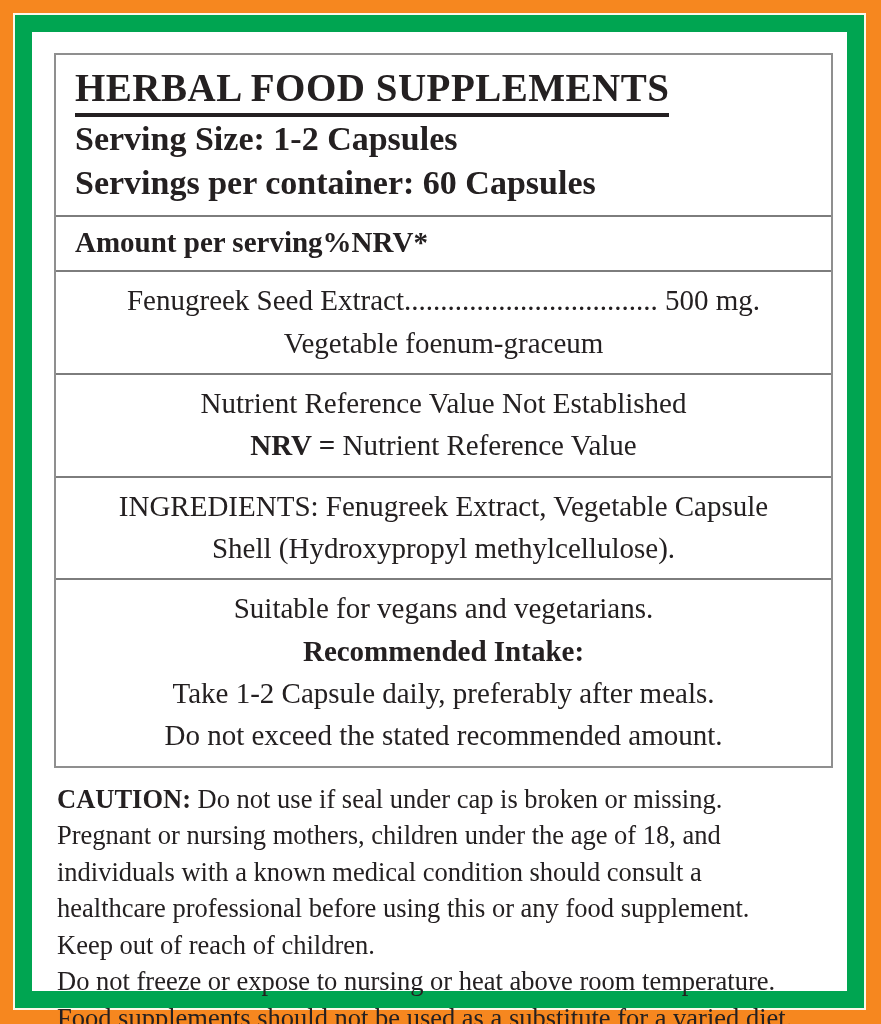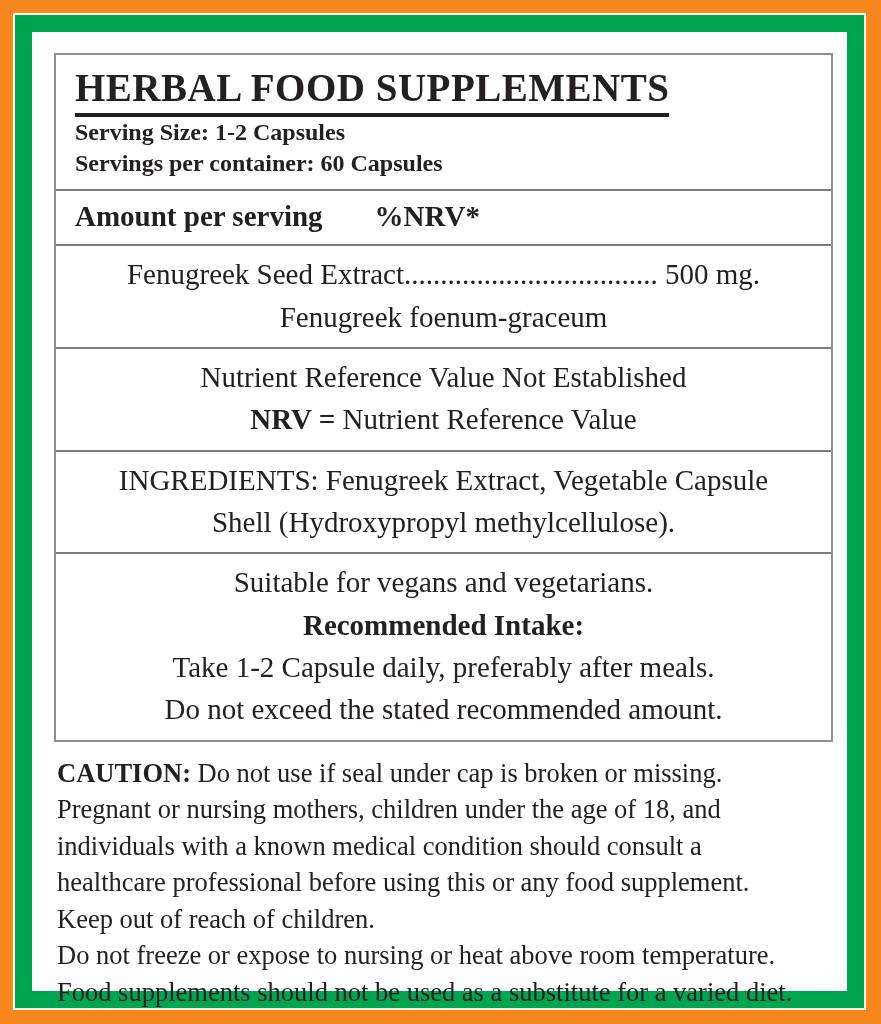--- a/index.html
+++ b/index.html
@@ -50,32 +50,32 @@
   .label-title{
     font-size:39px;
     font-weight:bold;
     letter-spacing:.5px;
     display:inline-block;
     border-bottom:4px solid var(--ink);
     padding-bottom:3px;
     line-height:1.1;
   }
   .serving-line{
-    font-size:24px;
+    font-size:34px;
     font-weight:bold;
     line-height:1.3;
   }
   .amount-row{
     font-size:29px;
     font-weight:bold;
     display:flex;
     align-items:baseline;
     padding-top:9px;padding-bottom:11px;
   }
-  .amount-row .nrv-col{margin-left:52px;}
+  .amount-row .nrv-col{}
   .body-line{
     font-size:29px;
     line-height:1.46;
     text-align:center;
   }
   .b{font-weight:bold;}
   .caution{
     margin-top:13px;
     padding-left:3px;
     font-size:26.5px;
@@ -99,21 +99,21 @@
             <div class="serving-line">Servings per container: 60 Capsules</div>
           </div>
 
           <div class="sec amount-row">
             <span>Amount per serving</span>
             <span class="nrv-col">%NRV*</span>
           </div>
 
           <div class="sec">
             <div class="body-line">Fenugreek Seed Extract................................... 500 mg.</div>
-            <div class="body-line">Fenugreek foenum-graceum</div>
+            <div class="body-line">Vegetable foenum-graceum</div>
           </div>
 
           <div class="sec">
             <div class="body-line">Nutrient Reference Value Not Established</div>
             <div class="body-line"><span class="b">NRV =</span> <span>Nutrient Reference Value</span></div>
           </div>
 
           <div class="sec">
             <div class="body-line">INGREDIENTS: Fenugreek Extract, Vegetable Capsule</div>
             <div class="body-line">Shell (Hydroxypropyl methylcellulose).</div>

